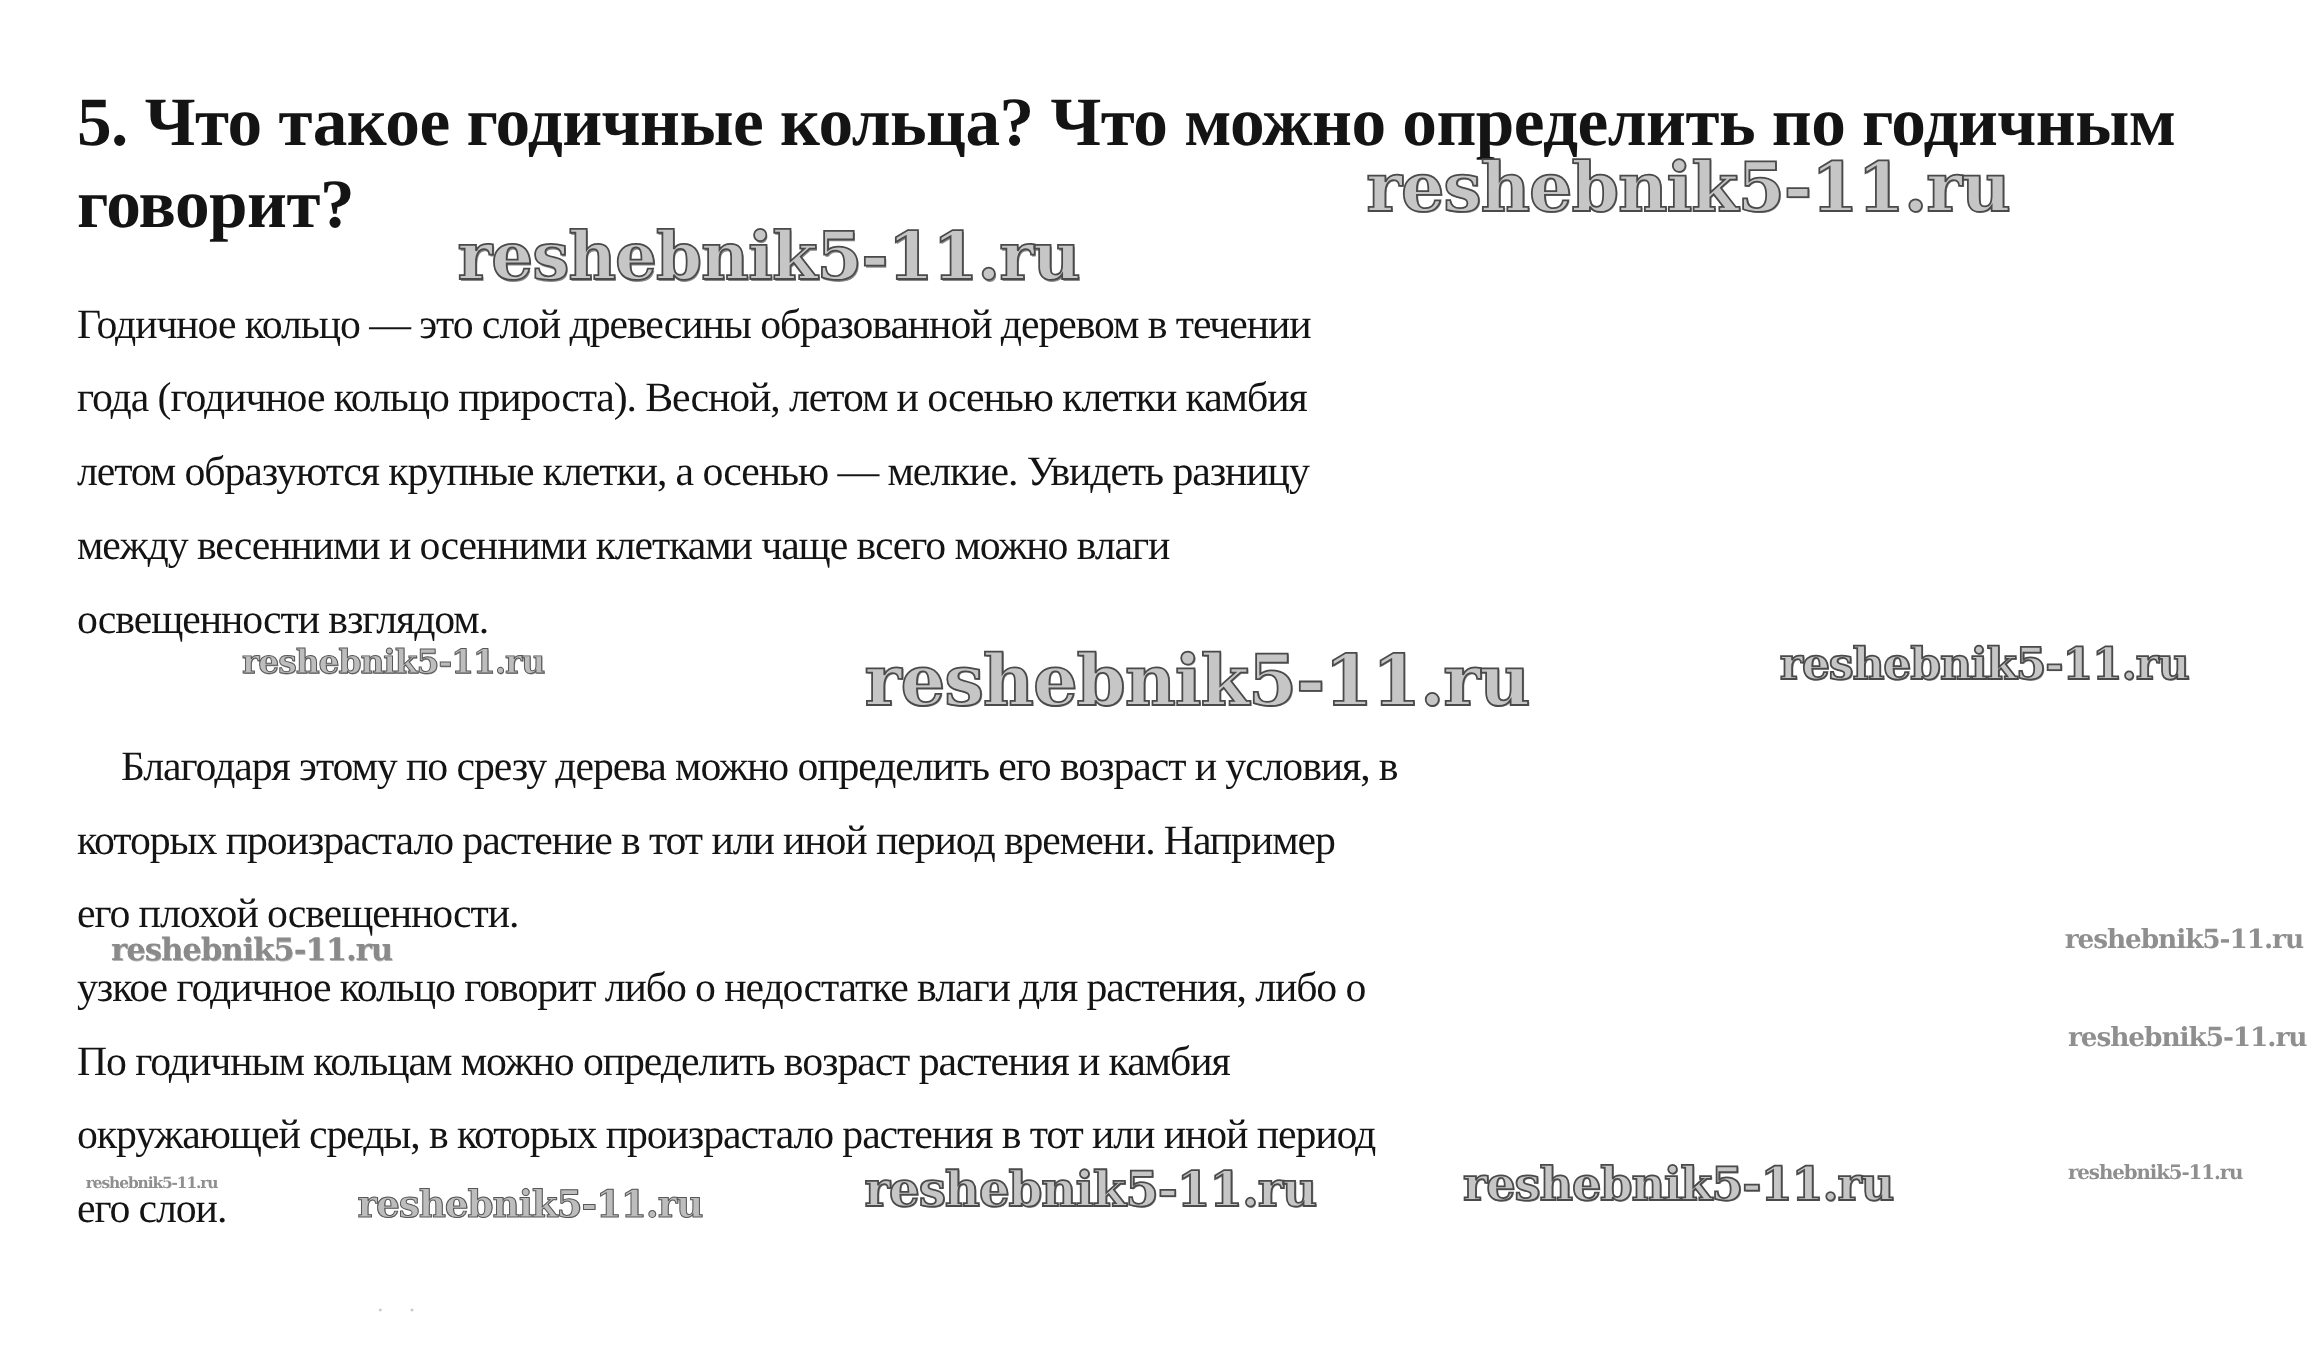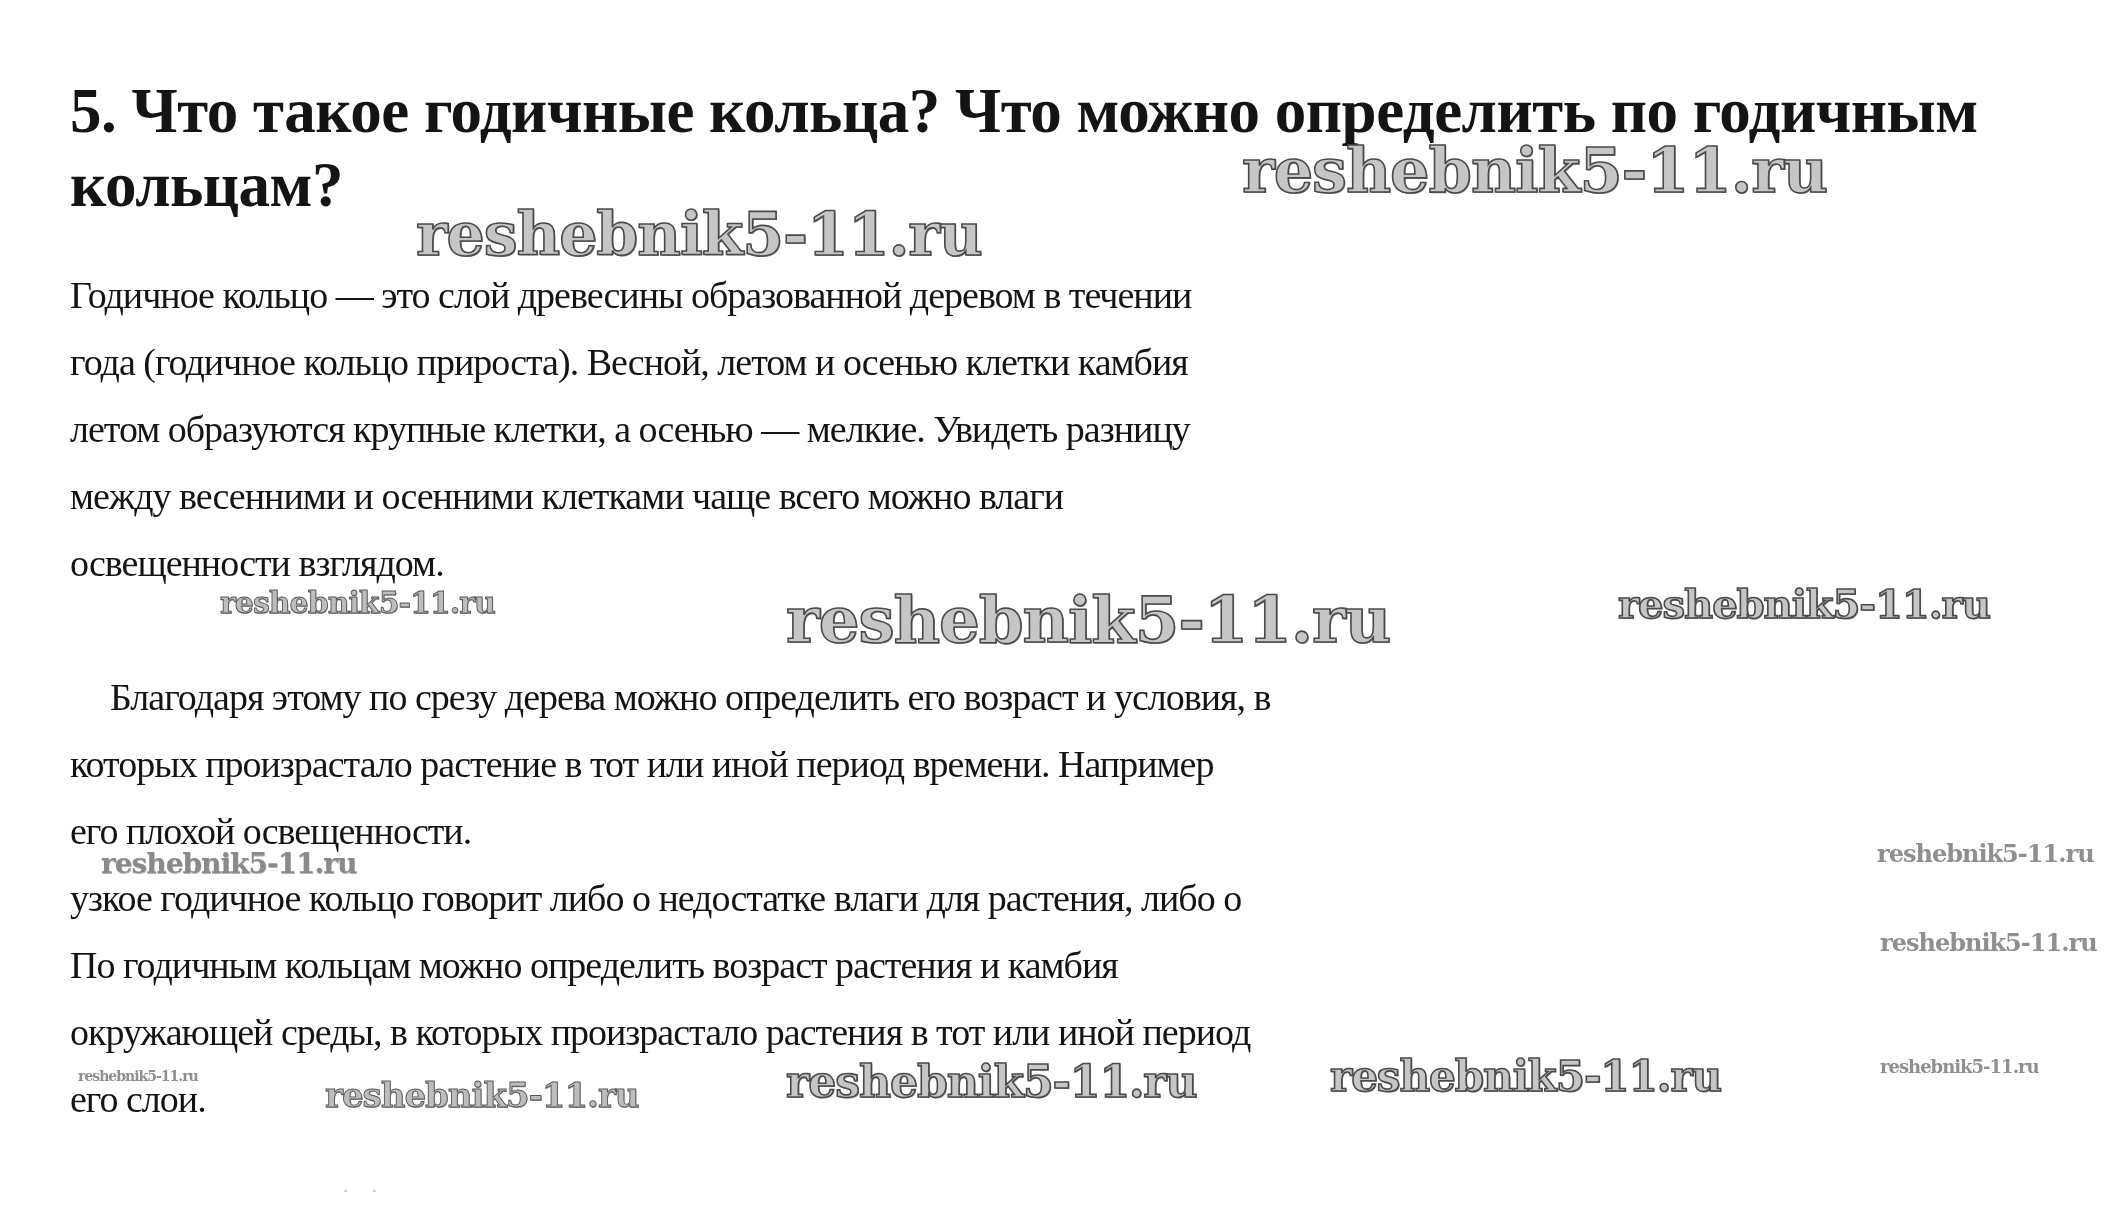--- a/index.html
+++ b/index.html
@@ -73,21 +73,21 @@
     font-size: 22px;
     letter-spacing: 8px;
   }
 </style>
 </head>
 <body>
 
 <div class="page">
   <header class="heading">
       <div>5. Что такое годичные кольца? Что можно определить по годичным</div>
-      <div>кольцам?</div>
+      <div>говорит?</div>
     </header>
   <main>
       <section class="para para-0">
         <div>Годичное кольцо — это слой древесины образованной деревом в течении</div>
         <div>года (годичное кольцо прироста). Весной, летом и осенью клетки камбия</div>
         <div>летом образуются крупные клетки, а осенью — мелкие. Увидеть разницу</div>
         <div>между весенними и осенними клетками чаще всего можно влаги</div>
         <div>освещенности взглядом.</div>
       </section>
       <section class="para para-1">

